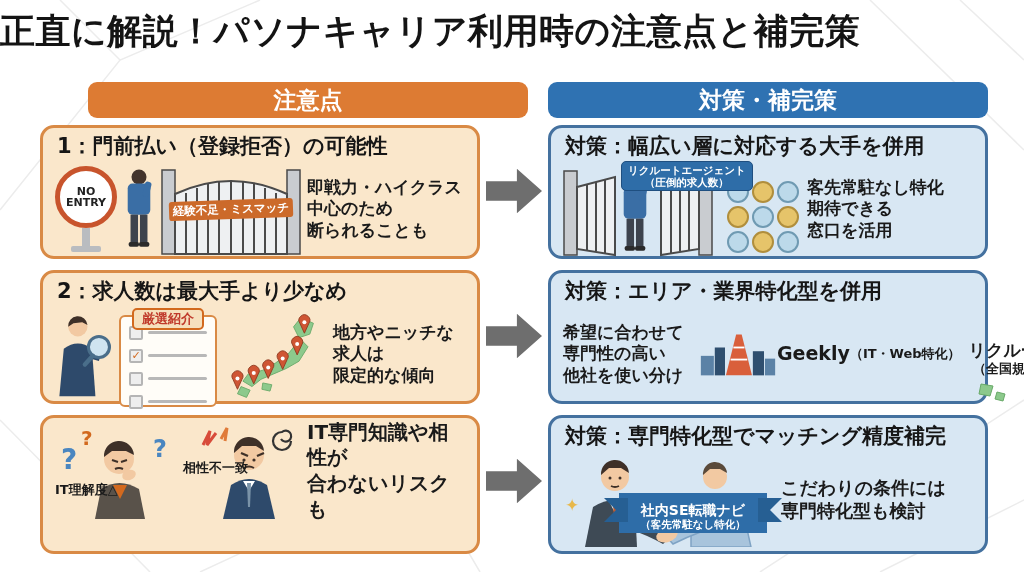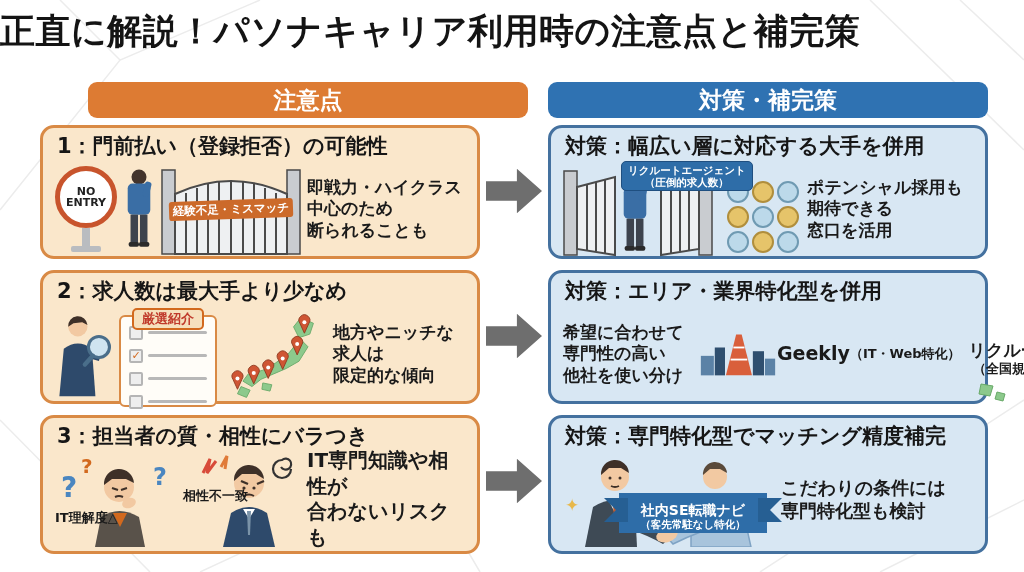--- a/index.html
+++ b/index.html
@@ -182,21 +182,21 @@
           <div class="coin g"></div>
           <div class="coin b"></div>
           <div class="coin g"></div>
           <div class="coin b"></div>
           <div class="coin g"></div>
           <div class="coin b"></div>
           <div class="coin g"></div>
           <div class="coin b"></div>
         </div>
       </div>
-      <div class="caption" style="font-size:17px;">ポテンシャル採用も
+      <div class="caption" style="font-size:17px;">客先常駐なし特化
 期待できる
 窓口を活用</div>
     </div>
   </div>
 
   <div class="box box-left row2">
     <div class="box-title">2：求人数は最大手より少なめ</div>
     <div class="content">
       <svg width="58" height="92" viewBox="0 0 66 96">
         <circle cx="26" cy="17" r="11" fill="#f2c9a2"></circle>
@@ -301,21 +301,20 @@
         </svg>
         <div class="map-text">
           <div class="brand-name" style="font-size:17px;">リクルート</div>
           <div class="brand-sub">（全国規模）</div>
         </div>
       </div>
     </div>
   </div>
 
   <div class="box box-left row3">
-    <div class="box-title">3：担当者の質・相性にバラつき</div>
     <div class="content">
       <div class="g1">
         <svg width="132" height="96" viewBox="0 0 132 96">
           <text x="6" y="46" font-size="28" font-weight="bold" fill="#4a86c0">?</text>
           <text x="26" y="22" font-size="20" font-weight="bold" fill="#d2691e">?</text>
           <text x="98" y="34" font-size="24" font-weight="bold" fill="#4a86c0">?</text>
           <circle cx="64" cy="36" r="15" fill="#f2c9a2"></circle>
           <path d="M49 34 a15 15 0 0 1 30 -2 l-8 -4 -14 0 -8 6 Z" fill="#3e3028"></path>
           <path d="M57 37 l6 2 M72 37 l-6 2" stroke="#3e3028" stroke-width="2" fill="none"></path>
           <path d="M60 46 q4 -2 8 0" stroke="#3e3028" stroke-width="2" fill="none"></path>

